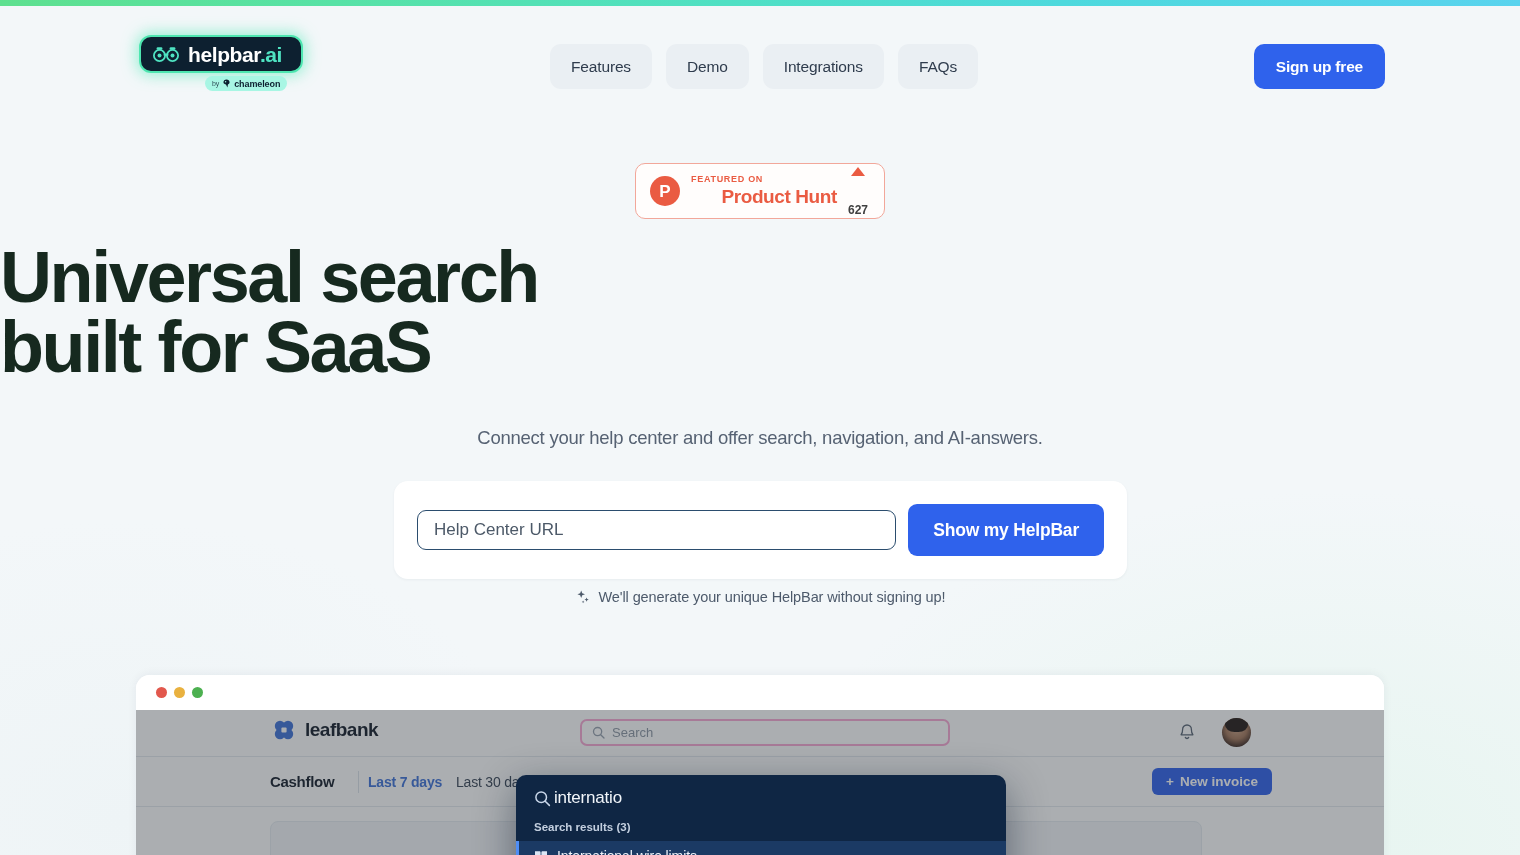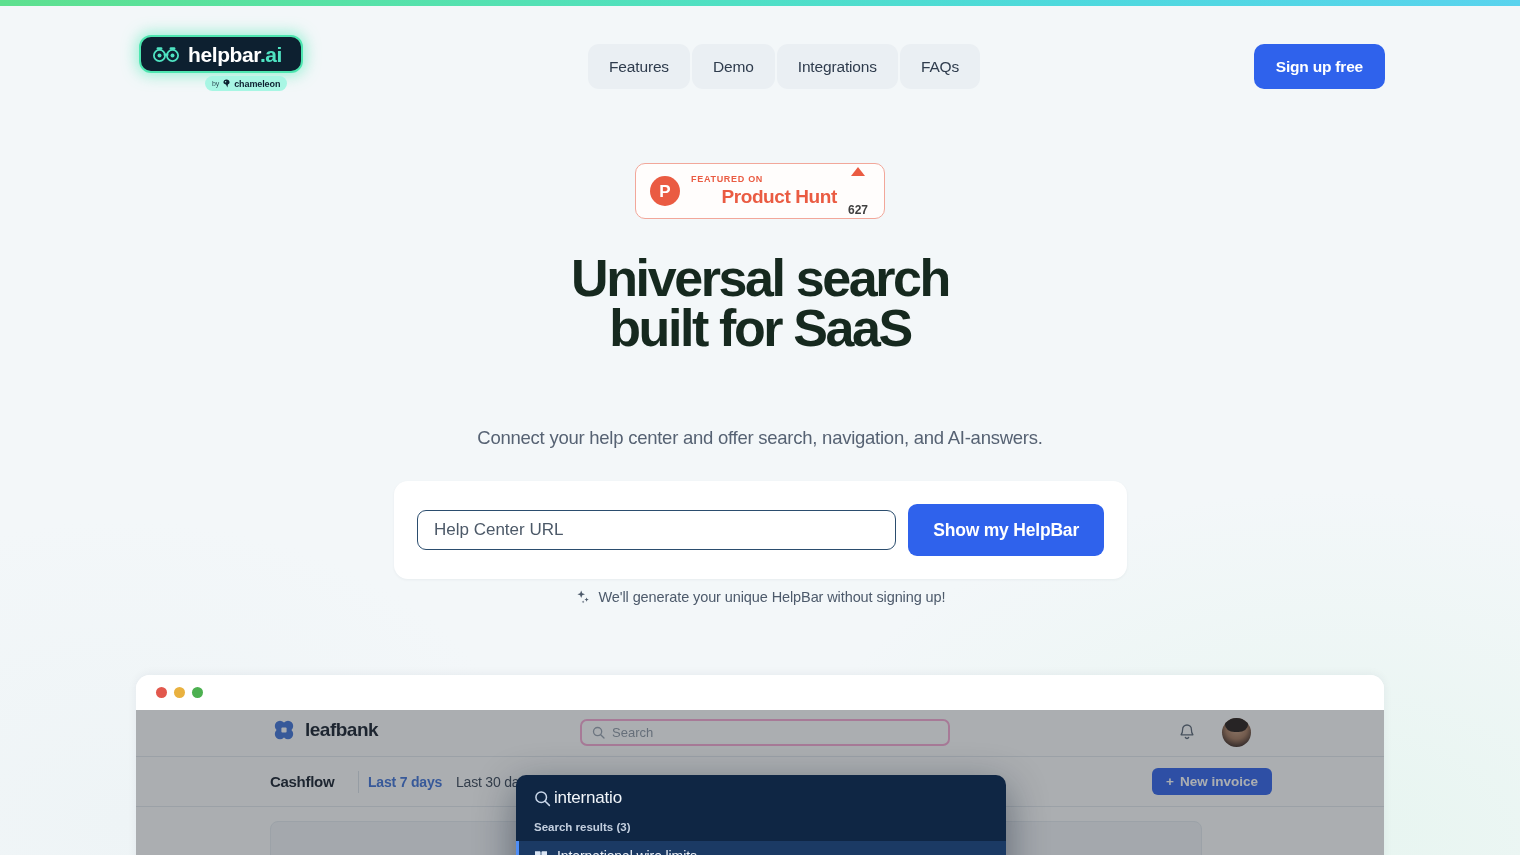--- a/index.html
+++ b/index.html
@@ -57,22 +57,22 @@
     height: 15px;
     display: inline-flex; align-items: center; gap: 3px;
     padding: 0 7px;
     font-size: 9px; font-weight: 600; color: #0d2030;
     letter-spacing: -0.1px;
   }
   .byline .by-word { font-size: 7px; font-weight: 500; opacity: 0.8; }
   .cham-mark { width: 9px; height: 9px; display:block; }
 
   .nav {
-    position: absolute; left: 588px; top: 38px;
-    display: flex; gap: 2px;
+    position: absolute; left: 550px; top: 38px;
+    display: flex; gap: 14px;
     background: transparent;
   }
   .nav-item {
     background: #eaeff3;
     border-radius: 11px;
     height: 45px;
     display: flex; align-items: center;
     padding: 0 21px;
     font-size: 15.5px; font-weight: 500; color: #2f3c4d;
     letter-spacing: -0.15px;
@@ -131,23 +131,23 @@
     border-left: 7px solid transparent;
     border-right: 7px solid transparent;
     border-bottom: 9px solid #ea5b42;
   }
   .ph-count {
     font-size: 12px; font-weight: 800; color: #404040; line-height: 1; margin-top: 28px;
   }
 
   
   .hero-title {
-    position: absolute; top: 253px; left: 0; right: 0;
-    text-align: center;
-    font-size: 52px;
+    position: absolute; top: 243px; left: 0; right: 0;
+    text-align: left;
+    font-size: 72px;
     font-weight: 800;
     line-height: 0.97;
     letter-spacing: -2.4px;
     color: #16291f;
   }
   .hero-sub {
     position: absolute; top: 427px; left: 0; right: 0;
     text-align: center;
     font-size: 18.5px;
     font-weight: 400;

